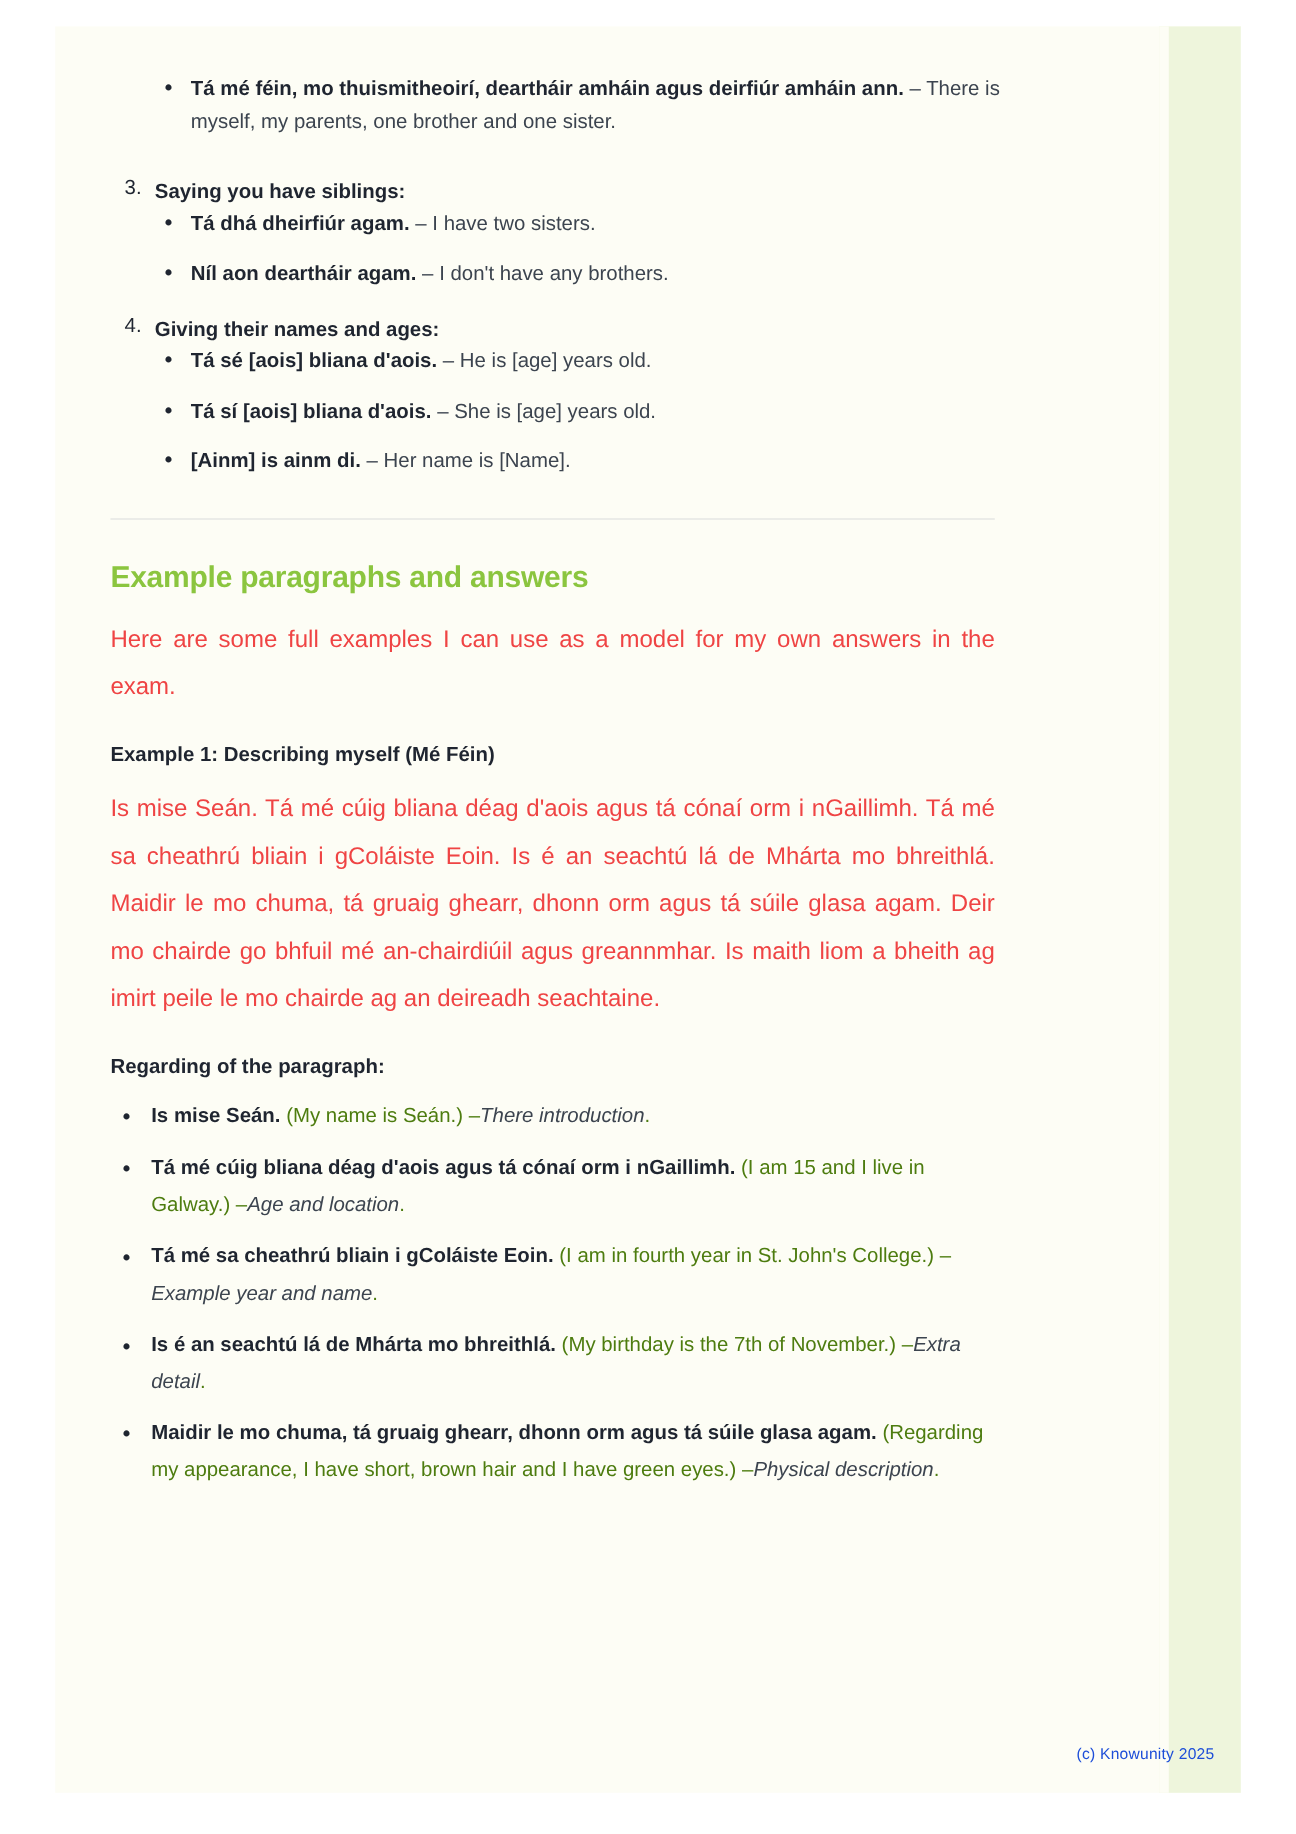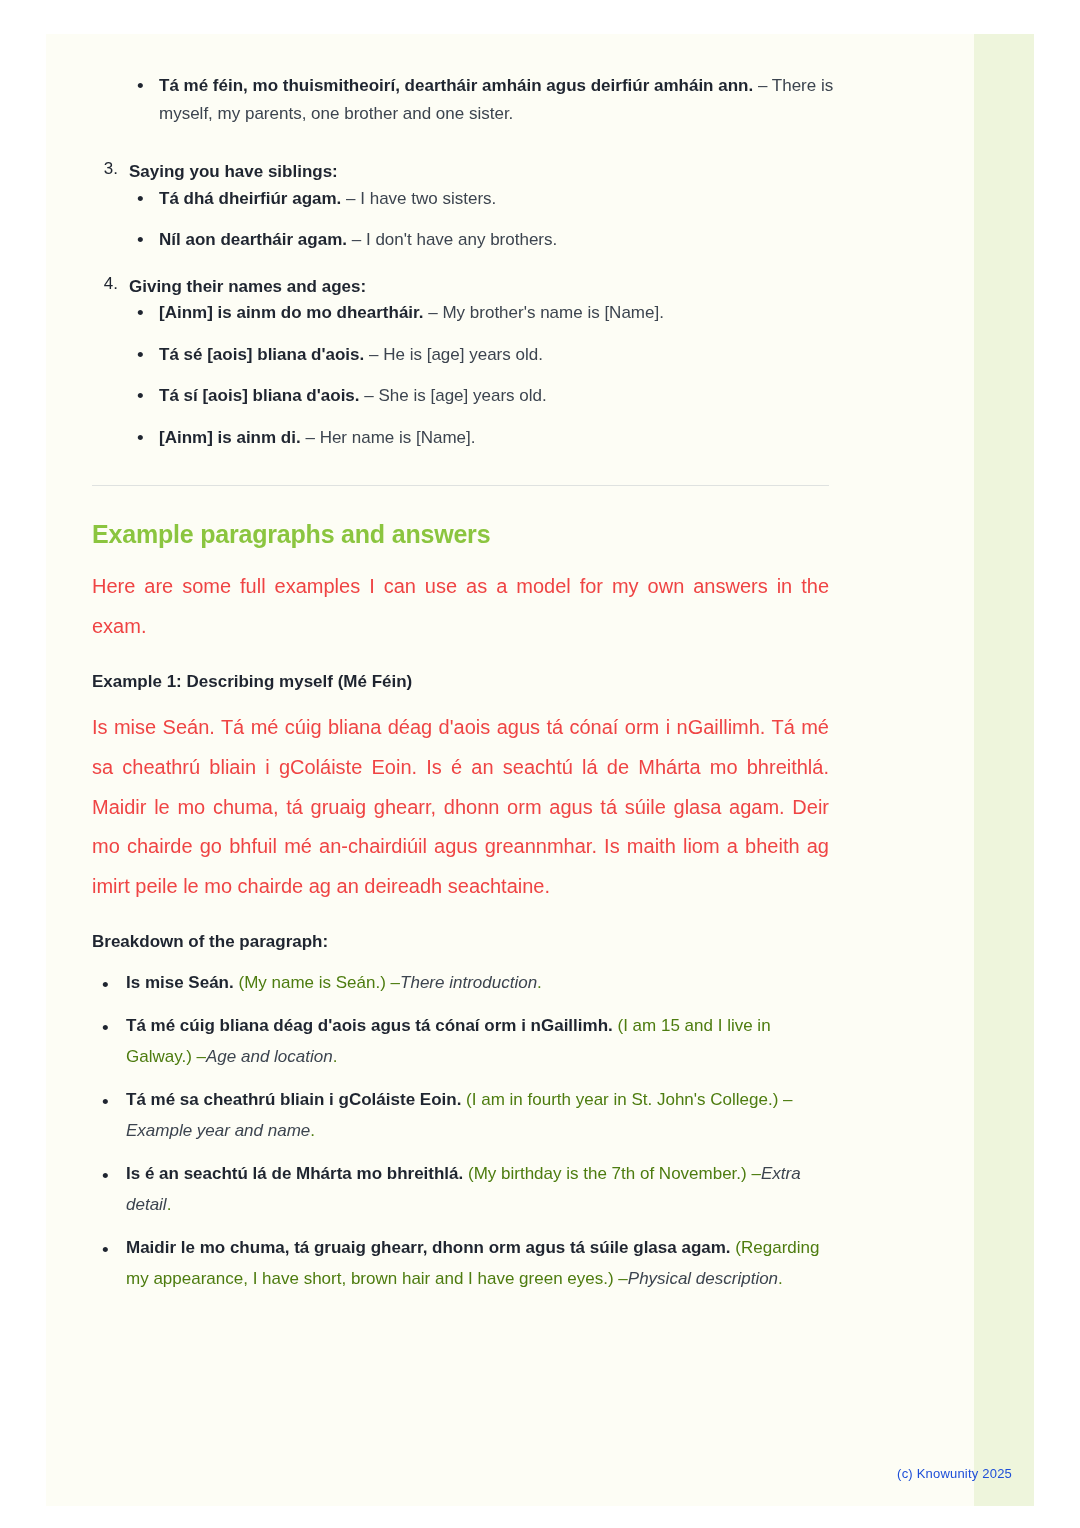--- a/index.html
+++ b/index.html
@@ -10,21 +10,21 @@
   body {
     width: 1080px;
     height: 1528px;
     font-family: "Liberation Sans", sans-serif;
     position: relative;
     overflow: hidden;
   }
   .page {
     position: absolute;
     left: 46px;
-    top: 34px;
+    top: 22px;
     width: 988px;
     height: 1472px;
     background: #fdfdf5;
     box-sizing: border-box;
   }
   .right-band {
     position: absolute;
     right: 0;
     top: 0;
     width: 68px;
@@ -209,25 +209,20 @@
             <span class="en">I don't have any brothers.</span>
           </li>
         </ul>
       </li>
 
       <li style="margin-top:20px;">
         <span class="num">4.</span>
         <div class="li-head">Giving their names and ages:</div>
         <ul class="bullets sub-list-1">
           <li>
-            <span class="ir">[Ainm] is ainm do mo dheartháir.</span>
-            <span class="dash">–</span>
-            <span class="en">My brother's name is [Name].</span>
-          </li>
-          <li>
             <span class="ir">Tá sé [aois] bliana d'aois.</span>
             <span class="dash">–</span>
             <span class="en">He is [age] years old.</span>
           </li>
           <li>
             <span class="ir">Tá sí [aois] bliana d'aois.</span>
             <span class="dash">–</span>
             <span class="en">She is [age] years old.</span>
           </li>
           <li>
@@ -242,21 +237,21 @@
     <hr class="rule">
 
     <h2 class="section">Example paragraphs and answers</h2>
 
     <p class="body" style="width:737px;">Here are some full examples I can use as a model for my own answers in the exam.</p>
 
     <p class="subhead2">Example 1: Describing myself (Mé Féin)</p>
 
     <p class="body" style="width:737px;">Is mise Seán. Tá mé cúig bliana déag d'aois agus tá cónaí orm i nGaillimh. Tá mé sa cheathrú bliain i gColáiste Eoin. Is é an seachtú lá de Mhárta mo bhreithlá. Maidir le mo chuma, tá gruaig ghearr, dhonn orm agus tá súile glasa agam. Deir mo chairde go bhfuil mé an-chairdiúil agus greannmhar. Is maith liom a bheith ag imirt peile le mo chairde ag an deireadh seachtaine.</p>
 
-    <p class="subhead2">Breakdown of the paragraph:</p>
+    <p class="subhead2">Regarding of the paragraph:</p>
 
     <ul class="breakdown" style="width:737px;">
       <li>
         <span class="ir">Is mise Seán.</span>
         <span class="plain">(My name is Seán.)</span>
         <span class="plain">–</span><span class="ital">There introduction</span><span class="plain">.</span>
       </li>
       <li>
         <span class="ir">Tá mé cúig bliana déag d'aois agus tá cónaí orm i nGaillimh.</span>
         <span class="plain">(I am 15 and I live in Galway.)</span>

